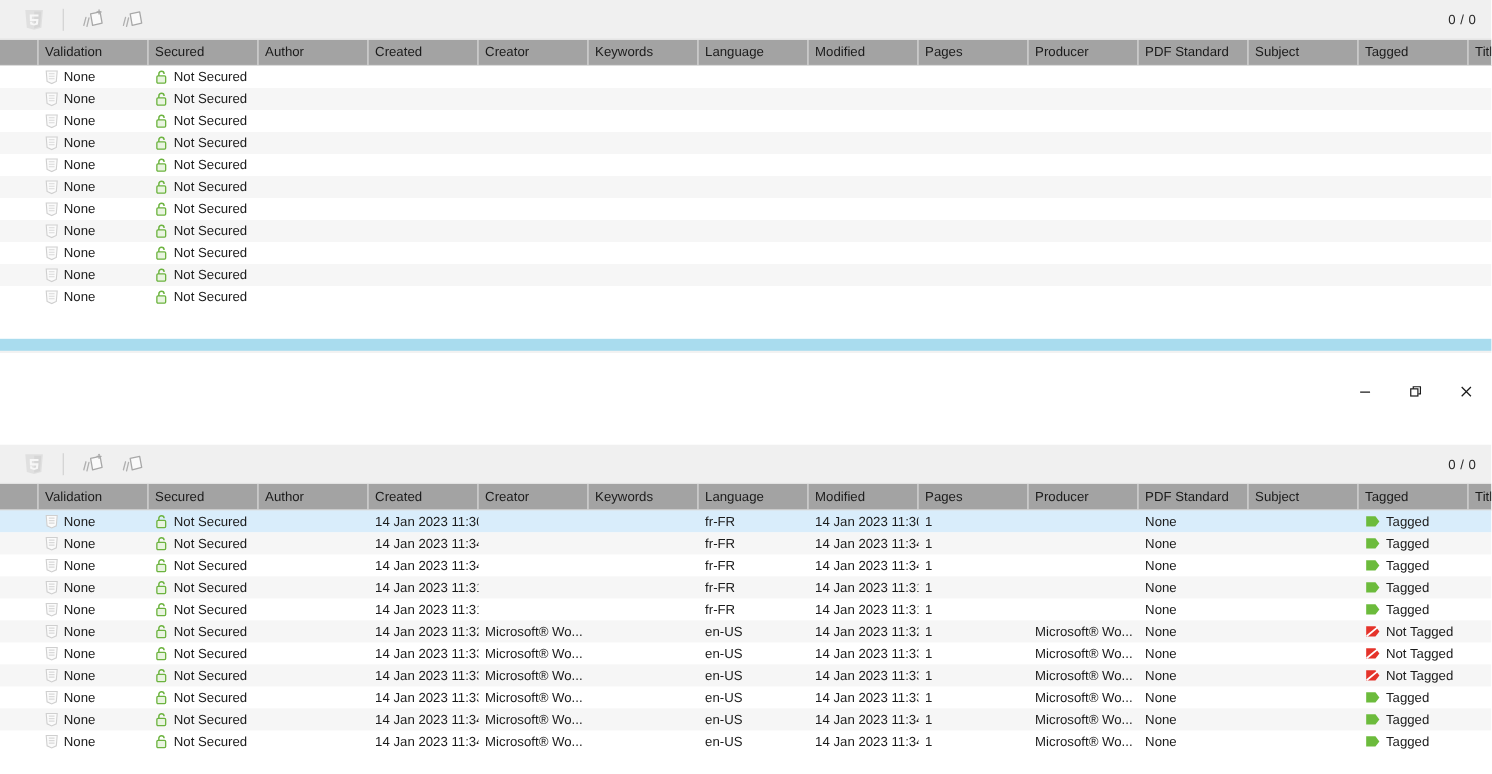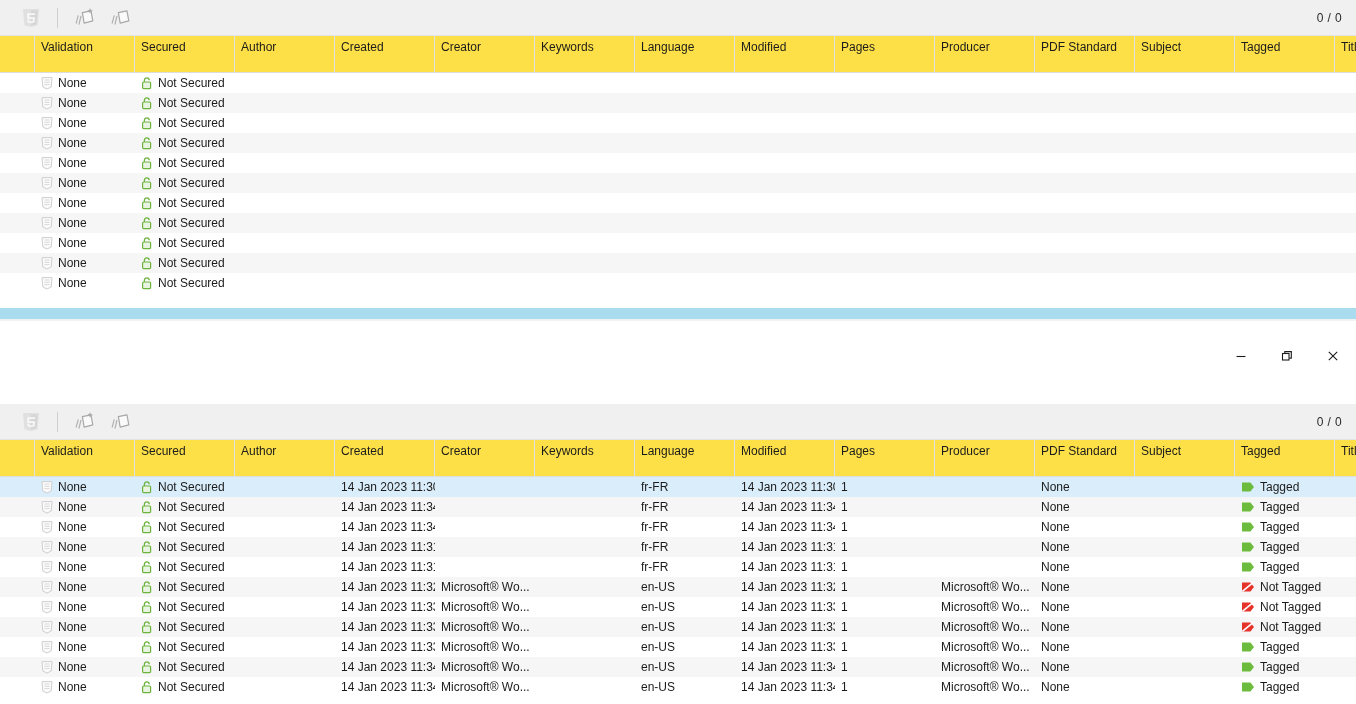--- a/index.html
+++ b/index.html
@@ -60,22 +60,22 @@
     display: flex; align-items: center;
     font-size: 12px;
     color: #2a2a2a;
     letter-spacing: .4px;
   }
 
   
   .grid { width: 100%; }
   .grid-header {
     display: flex;
-    height: 37px;
-    background: #fde047;
+    height: 24px;
+    background: #a3a3a3;
     border-bottom: 1px solid #dcdcdc;
   }
   .hcell {
     font-size: 12px;
     color: #1b1b1b;
     line-height: 23px;
     padding-left: 6px;
     border-right: 1px solid #e2e2e2;
     overflow: hidden;
     white-space: nowrap;

